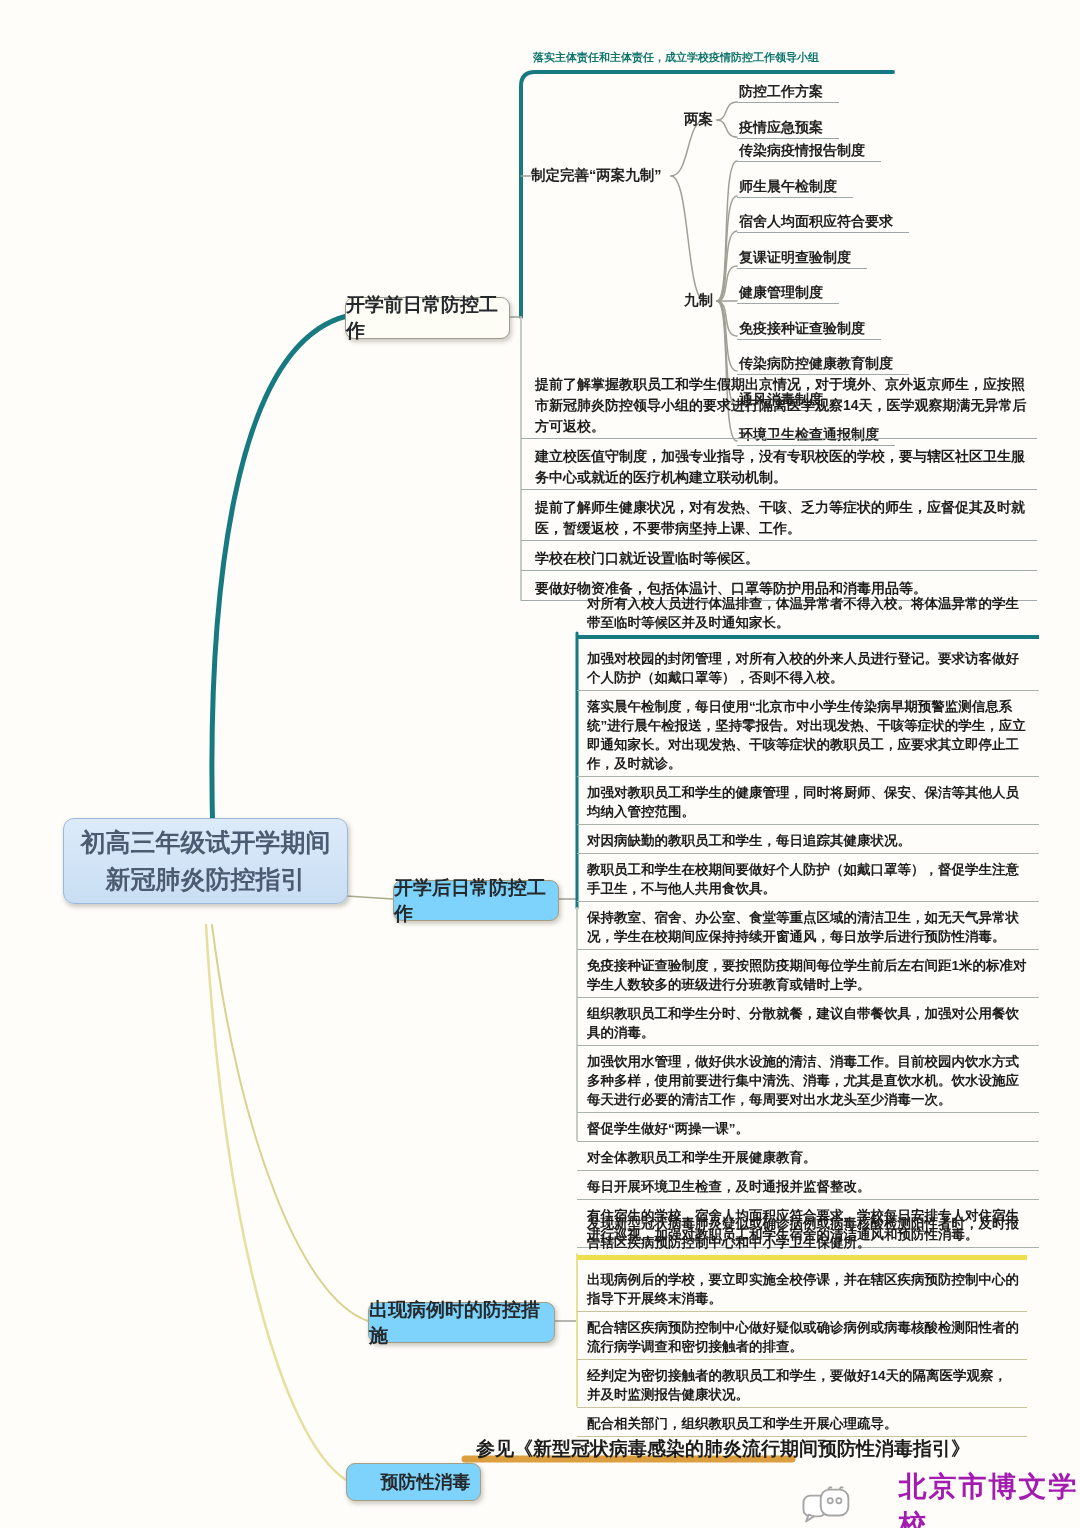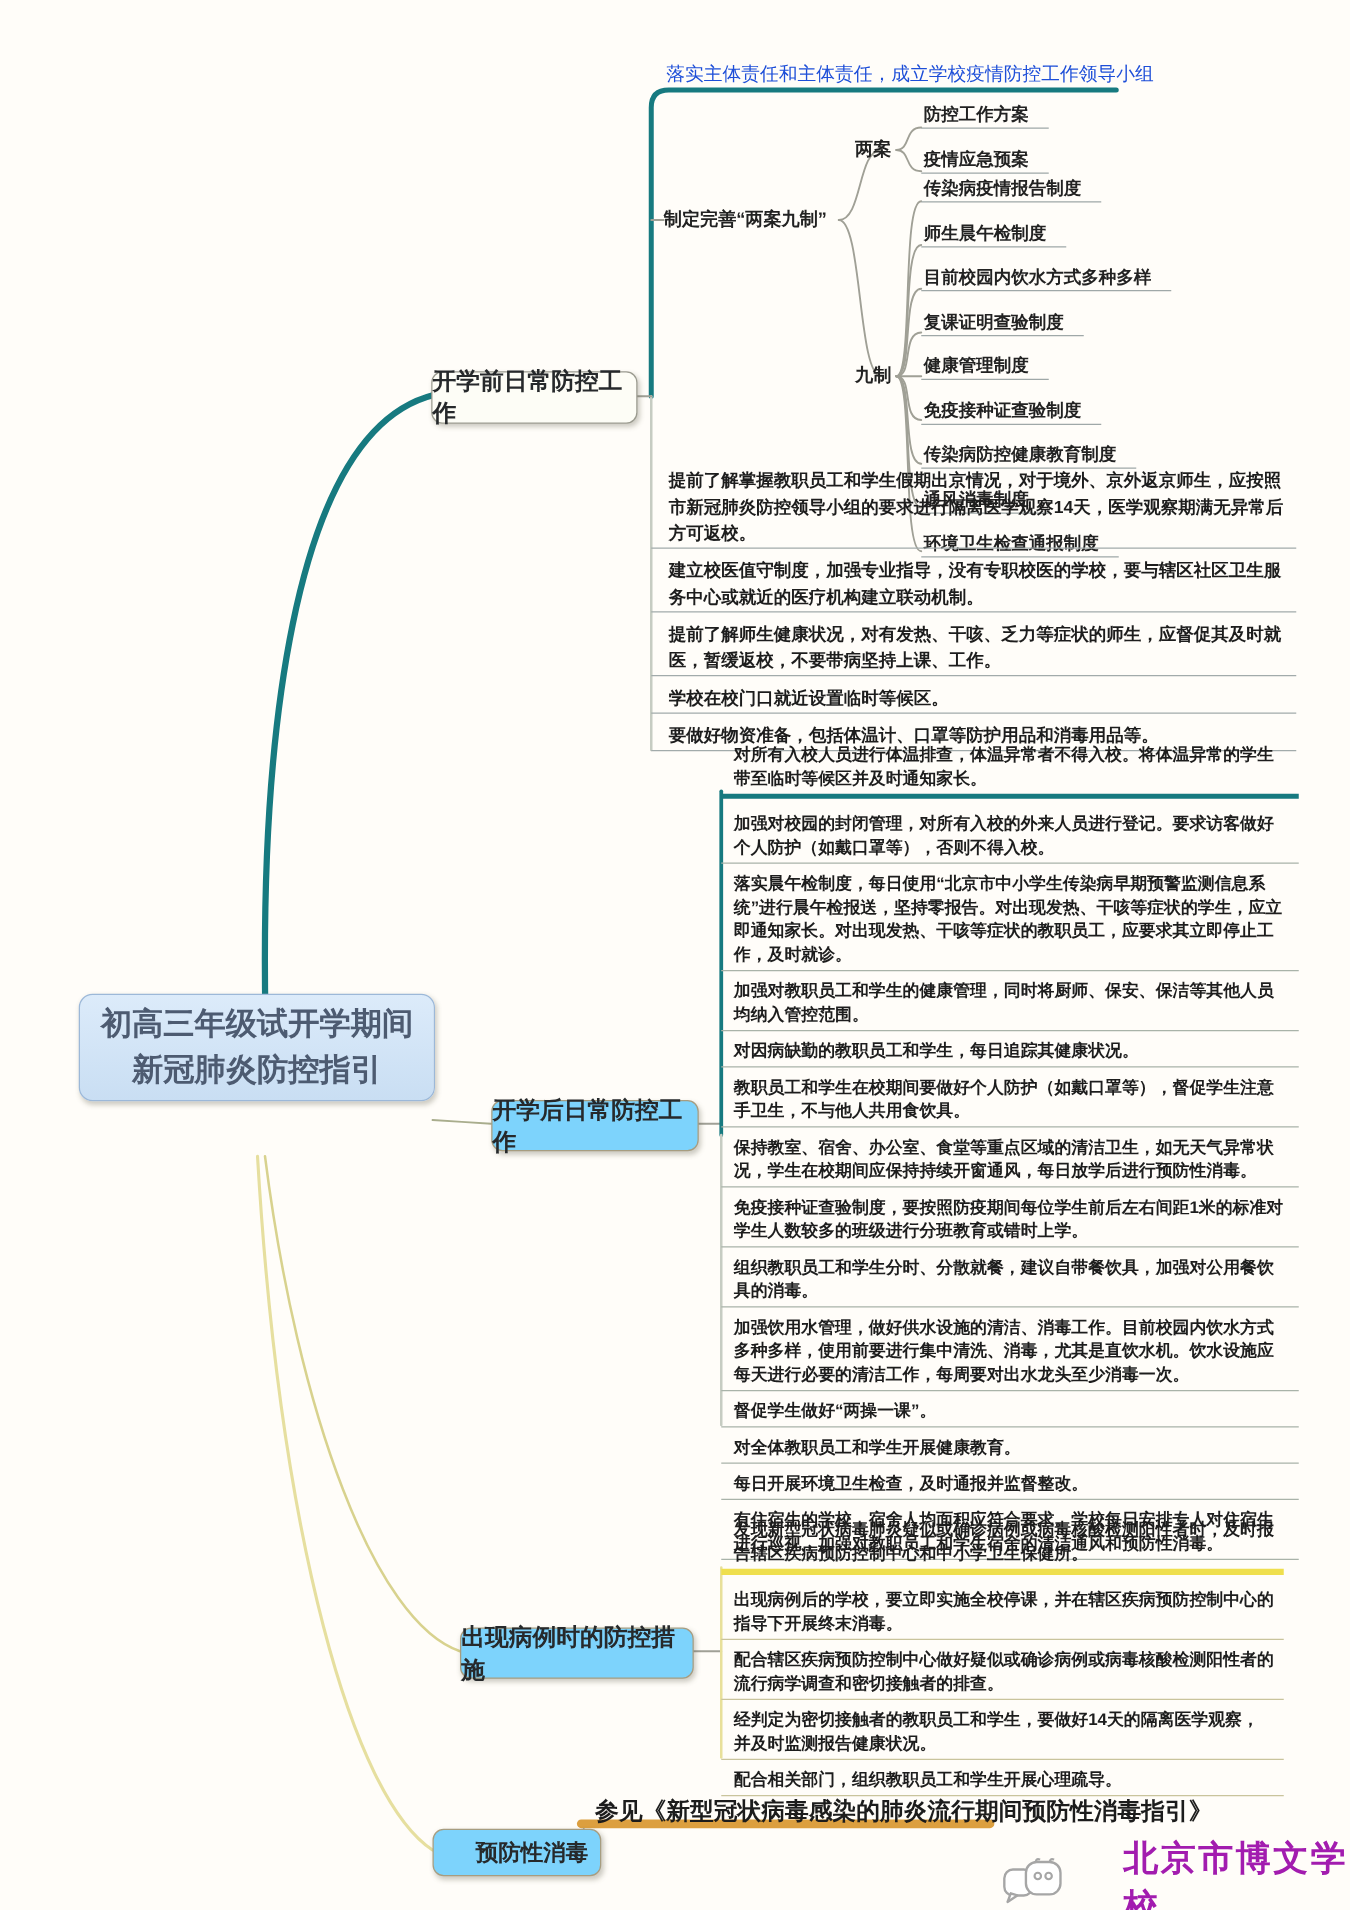--- a/index.html
+++ b/index.html
@@ -16,21 +16,21 @@
         color:#4d5b71;font-size:25px;line-height:37px;text-align:center;border-radius:11px;}
   .node.plain{background:#fdfdf6;border:1.2px solid #9b9b90;font-size:19px;}
   .node.cream{background:#7dd3fc;border:1.2px solid #a79d80;font-size:19px;}
 
   
   .chipcol{position:absolute;}
   .chip{display:table;font-weight:bold;font-size:14px;line-height:20px;color:#222;
         padding:0 16px 1px 2px;border-bottom:1.5px solid #9fa8a8;margin-bottom:13.5px;}
   .treelabel{position:absolute;font-weight:bold;font-size:14.5px;color:#222;}
 
-  .lead{position:absolute;font-weight:normal;font-size:15px;color:#1d4ed8;}
+  .lead{position:absolute;font-weight:bold;font-size:11px;color:#0f766e;}
 
   
   .group{position:absolute;}
   .para{font-size:14px;line-height:21px;font-weight:600;color:#1d1d1d;
         padding:0 8px 1px 14px;border-bottom:1.5px solid #a2abab;margin-bottom:7px;}
   .b2item{font-size:13.5px;line-height:19px;font-weight:600;color:#1d1d1d;
         padding:2px 8px 3px 10px;border-bottom:1.2px solid #a9b3a9;margin-bottom:4px;}
   .b2item.first{border-bottom:4px solid #177a80;margin-bottom:8px;}
   .b3item{font-size:13.5px;line-height:19px;font-weight:600;color:#1d1d1d;
         padding:2px 8px 3px 10px;border-bottom:1.2px solid #c9c49c;margin-bottom:4px;}
@@ -83,21 +83,21 @@
       <path d="M 553,1321 L 577,1321" stroke="#a0a096" stroke-width="1.5"></path>
       <path d="M 577,1254 L 577,1406" stroke="#e8e09a" stroke-width="2"></path>
 
       <path d="M 465,1459 L 792,1459" stroke="#dc9f3f" stroke-width="7"></path>
       <path d="M 455,1481 Q 467,1481 467,1469 L 467,1463" stroke="#a0a096" stroke-width="1.5"></path>
     </g>
   </svg>
 
   <div class="layer">
 
-    <div class="node central" style="left:63px;top:795px;width:283px;height:84px;text-align:center;">
+    <div class="node central" style="left:63px;top:818px;width:283px;height:84px;text-align:center;">
       <div>
         <div>初高三年级试开学期间</div>
         <div>新冠肺炎防控指引</div>
       </div>
     </div>
 
     <div class="node plain" style="left:345px;top:297px;width:163px;height:40px;">
         <span>开学前日常防控工作</span>
       </div>
 
@@ -120,21 +120,21 @@
     <div class="treelabel" style="left:684px;top:110px;">两案</div>
     <div class="chipcol" style="left:737px;top:81px;">
       <div class="chip">防控工作方案</div>
       <div class="chip">疫情应急预案</div>
     </div>
 
     <div class="treelabel" style="left:684px;top:291px;">九制</div>
     <div class="chipcol" style="left:737px;top:140px;">
       <div class="chip">传染病疫情报告制度</div>
       <div class="chip">师生晨午检制度</div>
-      <div class="chip">目前校园内饮水方式多种多样</div>
+      <div class="chip">宿舍人均面积应符合要求</div>
       <div class="chip">复课证明查验制度</div>
       <div class="chip">健康管理制度</div>
       <div class="chip">免疫接种证查验制度</div>
       <div class="chip">传染病防控健康教育制度</div>
       <div class="chip">通风消毒制度</div>
       <div class="chip">环境卫生检查通报制度</div>
     </div>
 
     <div class="group" style="left:521px;top:374px;width:516px;">
       <div class="para">提前了解掌握教职员工和学生假期出京情况，对于境外、京外返京师生，应按照市新冠肺炎防控领导小组的要求进行隔离医学观察14天，医学观察期满无异常后方可返校。</div>

